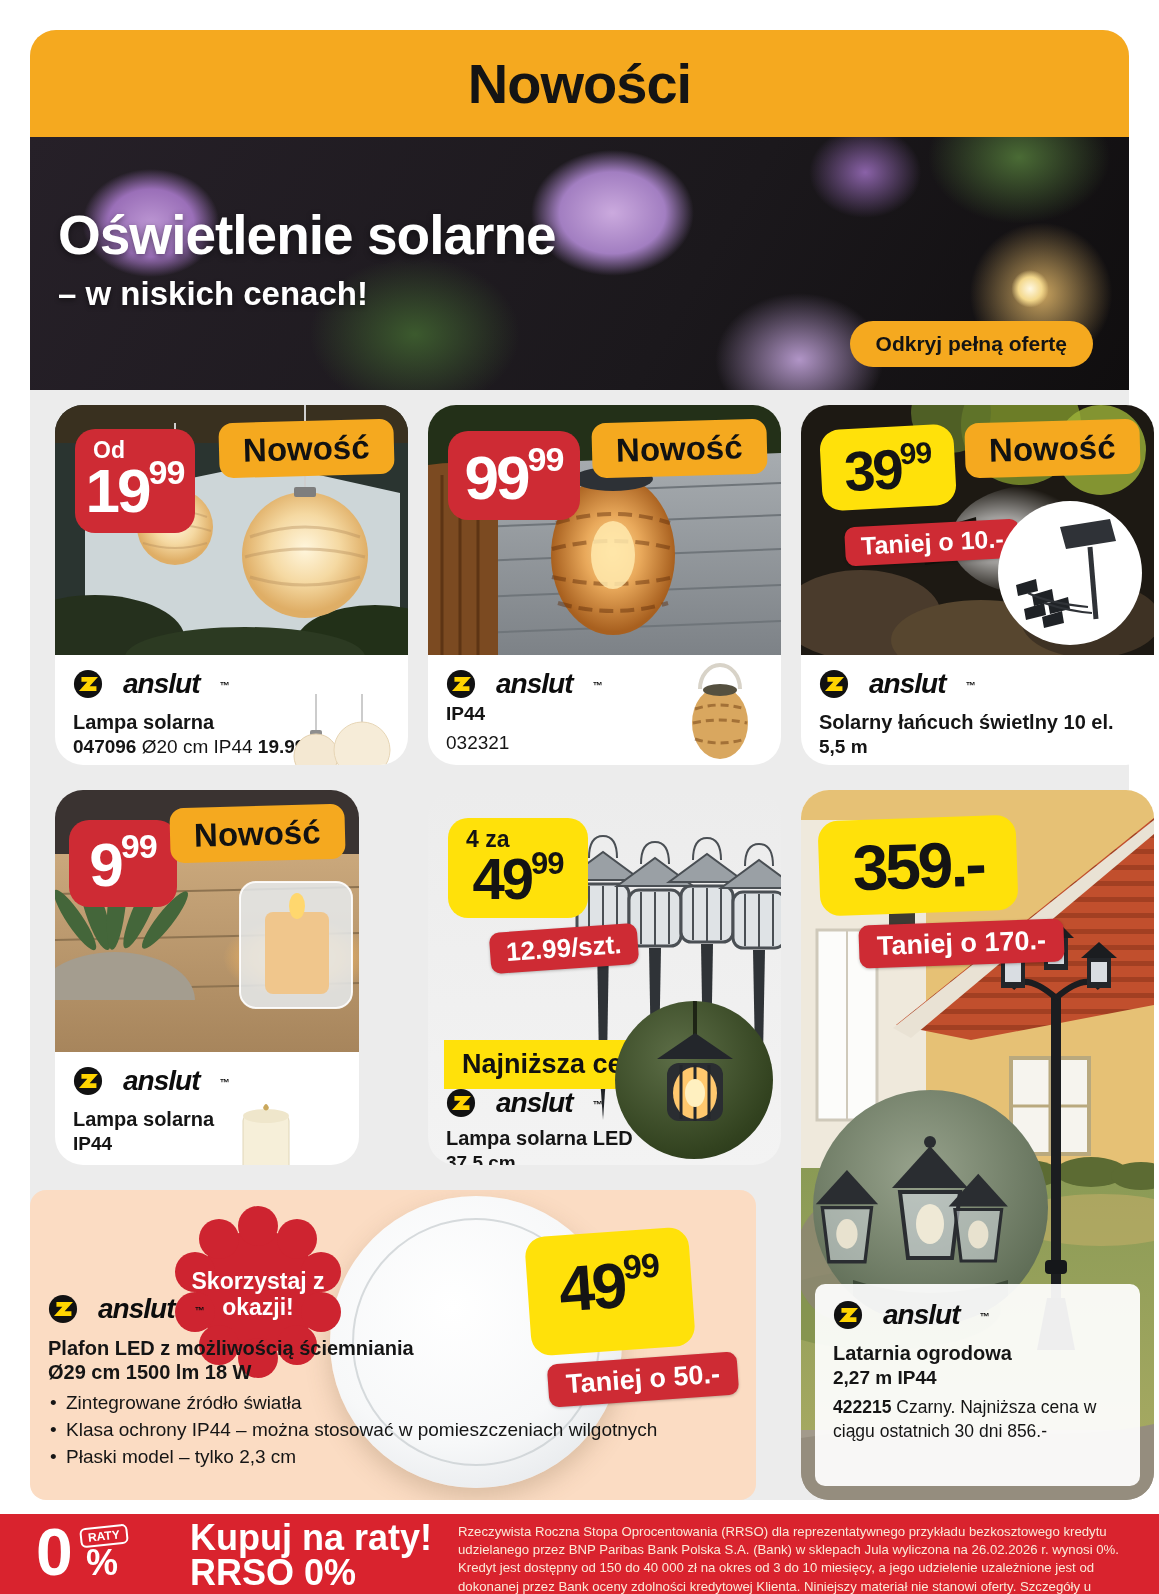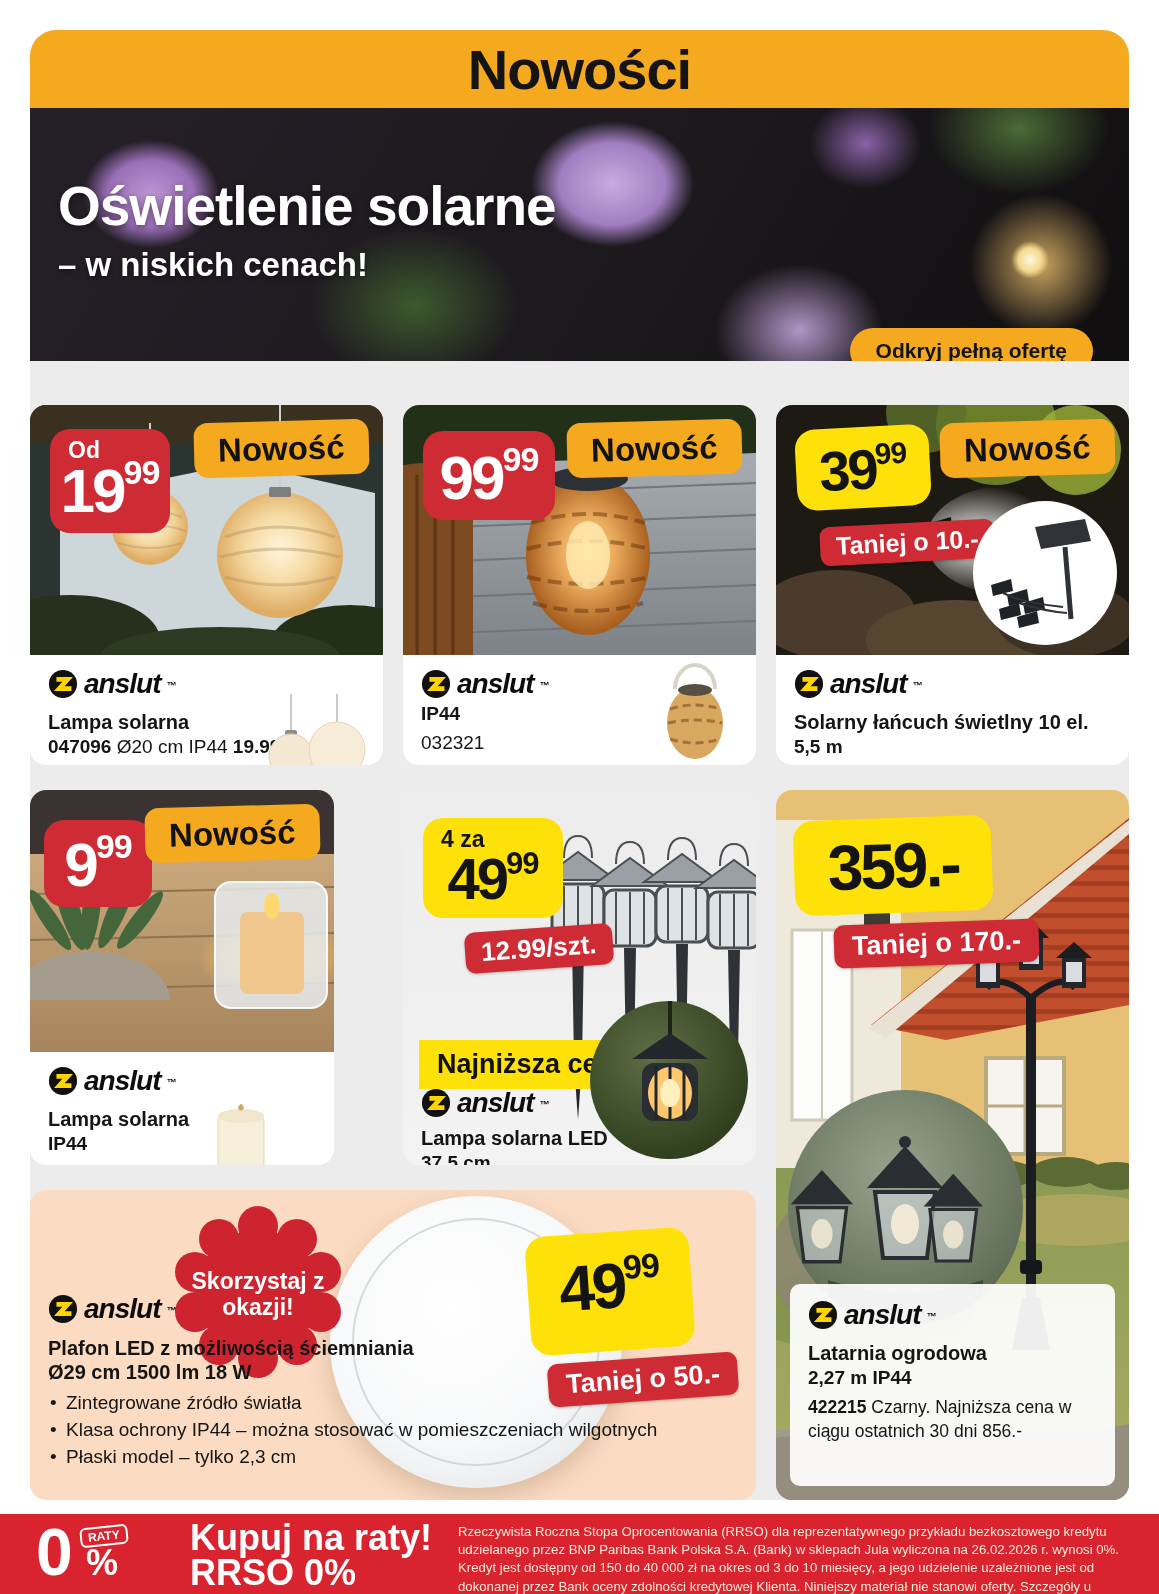--- a/index.html
+++ b/index.html
@@ -11,43 +11,43 @@
     --gray:#ECECEC;
     --ink:#151515;
   }
   *{margin:0;padding:0;box-sizing:border-box;}
   body{background:#fff;font-family:"Liberation Sans",sans-serif;color:var(--ink);}
   .page{position:relative;width:1159px;height:1594px;background:#fff;overflow:hidden;}
   .content-bg{position:absolute;left:30px;top:30px;width:1099px;height:1470px;background:var(--gray);border-radius:26px;}
 
   
   .hero{position:absolute;left:30px;top:30px;width:1099px;height:360px;}
-  .hero-bar{height:78px;background:var(--orange);border-radius:26px 26px 0 0;display:flex;align-items:center;justify-content:center;}
+  .hero-bar{height:107px;background:var(--orange);border-radius:26px 26px 0 0;display:flex;align-items:center;justify-content:center;}
   .hero-title{font-size:56px;font-weight:800;letter-spacing:-1px;color:#141414;}
   .hero-photo{position:relative;height:253px;overflow:hidden;
     background:
       radial-gradient(26px 26px at 91% 60%, #fff8e2 0%, #f3d88c 45%, rgba(0,0,0,0) 72%),
       radial-gradient(95px 75px at 11% 34%, #bb95d2 0%, #9a6fb8 45%, rgba(0,0,0,0) 72%),
       radial-gradient(110px 85px at 53% 30%, #cbaade 0%, #a27ec1 48%, rgba(0,0,0,0) 74%),
       radial-gradient(80px 65px at 76% 14%, #8a62a8 0%, rgba(0,0,0,0) 70%),
       radial-gradient(120px 95px at 70% 88%, #b195c7 0%, rgba(0,0,0,0) 70%),
       radial-gradient(95px 95px at 92% 62%, #caa45f 0%, rgba(0,0,0,0) 75%),
       radial-gradient(150px 110px at 35% 78%, #3c5a2e 0%, rgba(0,0,0,0) 70%),
       radial-gradient(130px 95px at 90% 8%, #4a6b35 0%, rgba(0,0,0,0) 70%),
       linear-gradient(120deg,#262028 0%,#1b181c 60%,#100e0f 100%);
   }
   .hero-headline{position:absolute;left:28px;top:66px;font-size:55px;font-weight:800;color:#fff;letter-spacing:-1px;text-shadow:0 2px 6px rgba(0,0,0,.45);}
   .hero-sub{position:absolute;left:28px;top:138px;font-size:33px;font-weight:800;color:#fff;text-shadow:0 2px 5px rgba(0,0,0,.45);}
-  .hero-cta{position:absolute;right:36px;top:184px;height:46px;padding:0 26px;border:none;border-radius:23px;background:var(--orange);color:#141414;font-family:"Liberation Sans",sans-serif;font-size:21px;font-weight:800;cursor:pointer;margin-top:36px;}
+  .hero-cta{position:absolute;right:36px;top:184px;height:46px;padding:0 26px;border:none;border-radius:23px;background:var(--orange);color:#141414;font-family:"Liberation Sans",sans-serif;font-size:21px;font-weight:800;cursor:pointer;}
 
   
-  .card{position:absolute;background:#fff;border-radius:16px;overflow:hidden;}
+  .card{position:absolute;background:#fff;border-radius:28px;overflow:hidden;margin-left:25px;}
   .photo{position:relative;width:100%;overflow:hidden;}
   .info{position:relative;padding:14px 18px 10px 18px;}
-  .brand{display:flex;align-items:flex-start;gap:6px;font-style:italic;font-weight:800;font-size:28px;letter-spacing:-1px;color:#0d0d0d;line-height:30px;}
+  .brand{display:flex;align-items:flex-start;gap:20px;font-style:italic;font-weight:800;font-size:28px;letter-spacing:-1px;color:#0d0d0d;line-height:30px;}
   .brand .tm{font-size:10px;font-style:normal;margin-top:2px;}
   .p-title{font-weight:700;font-size:20px;line-height:1.22;margin-top:9px;}
   .p-line{font-size:19px;line-height:1.32;}
   .sku{font-weight:700;}
   .bold{font-weight:700;}
   .thumb{position:absolute;}
 
   .nowosc{position:absolute;top:16px;right:14px;background:var(--orange);color:#121212;font-weight:800;font-size:33px;line-height:1;padding:11px 24px;border-radius:14px;transform:rotate(-1.5deg);}
 
   .price-badge{position:absolute;text-align:center;font-weight:800;border-radius:20px;padding:10px 8px 12px 8px;}

